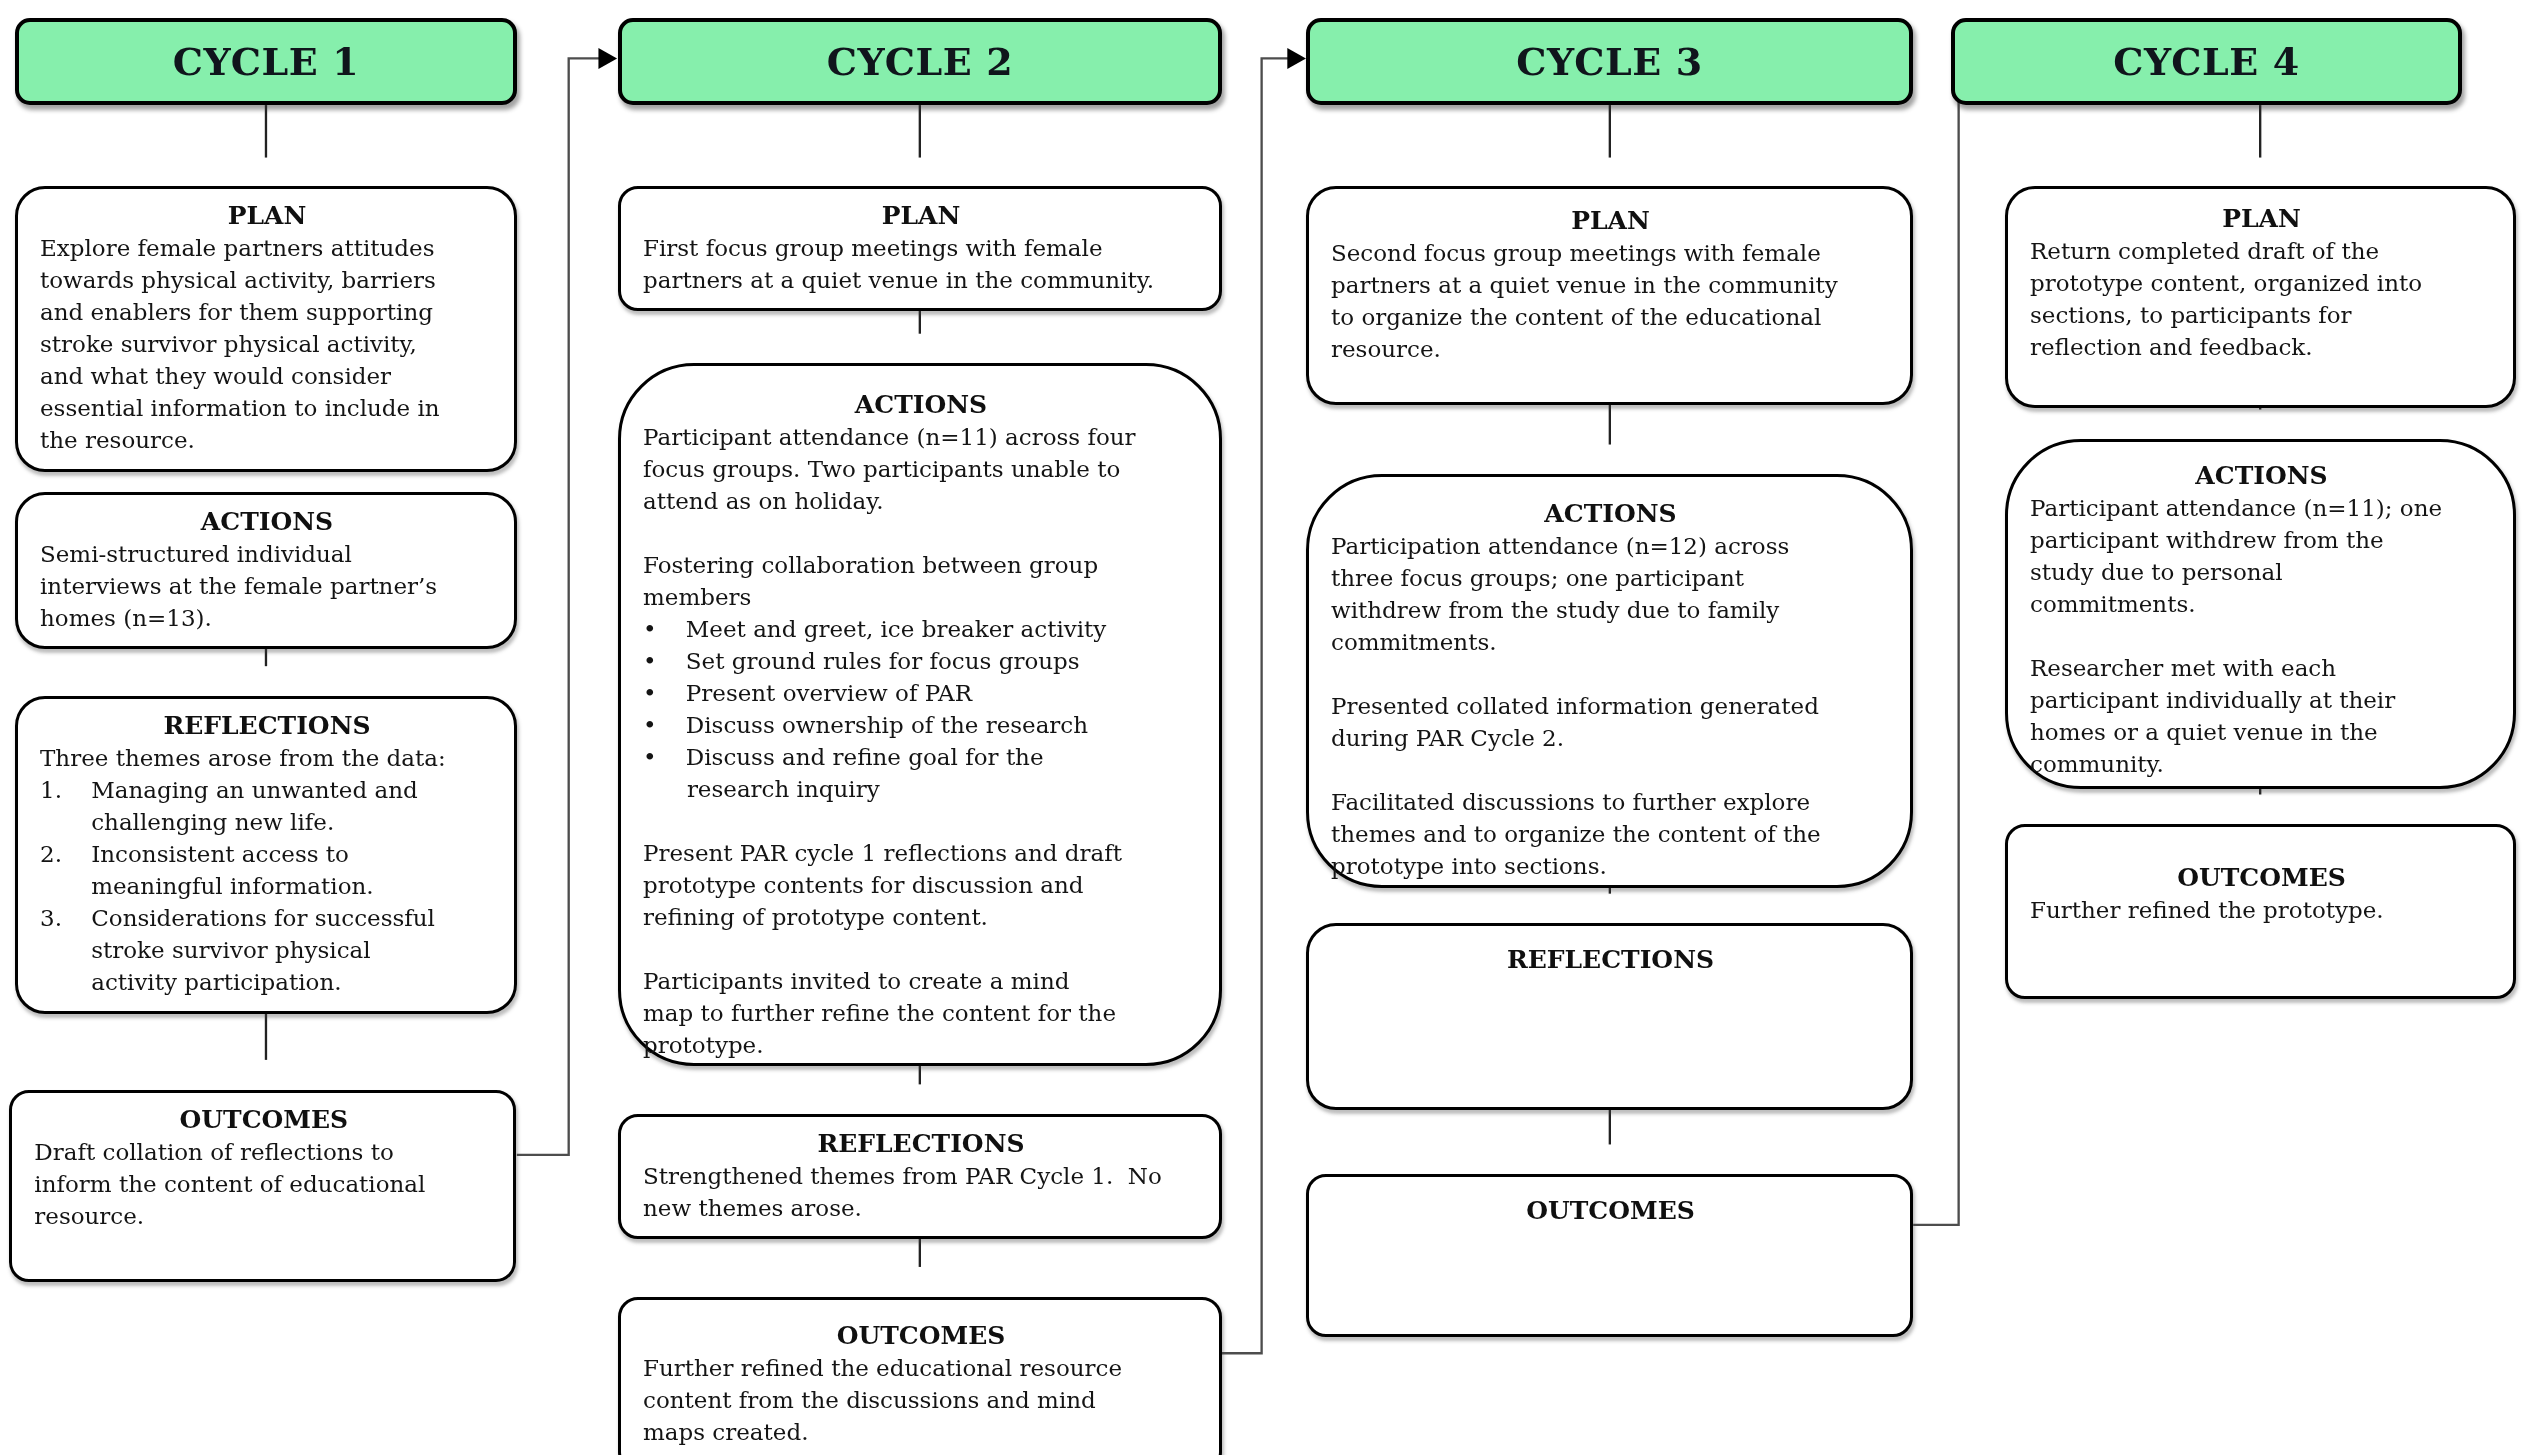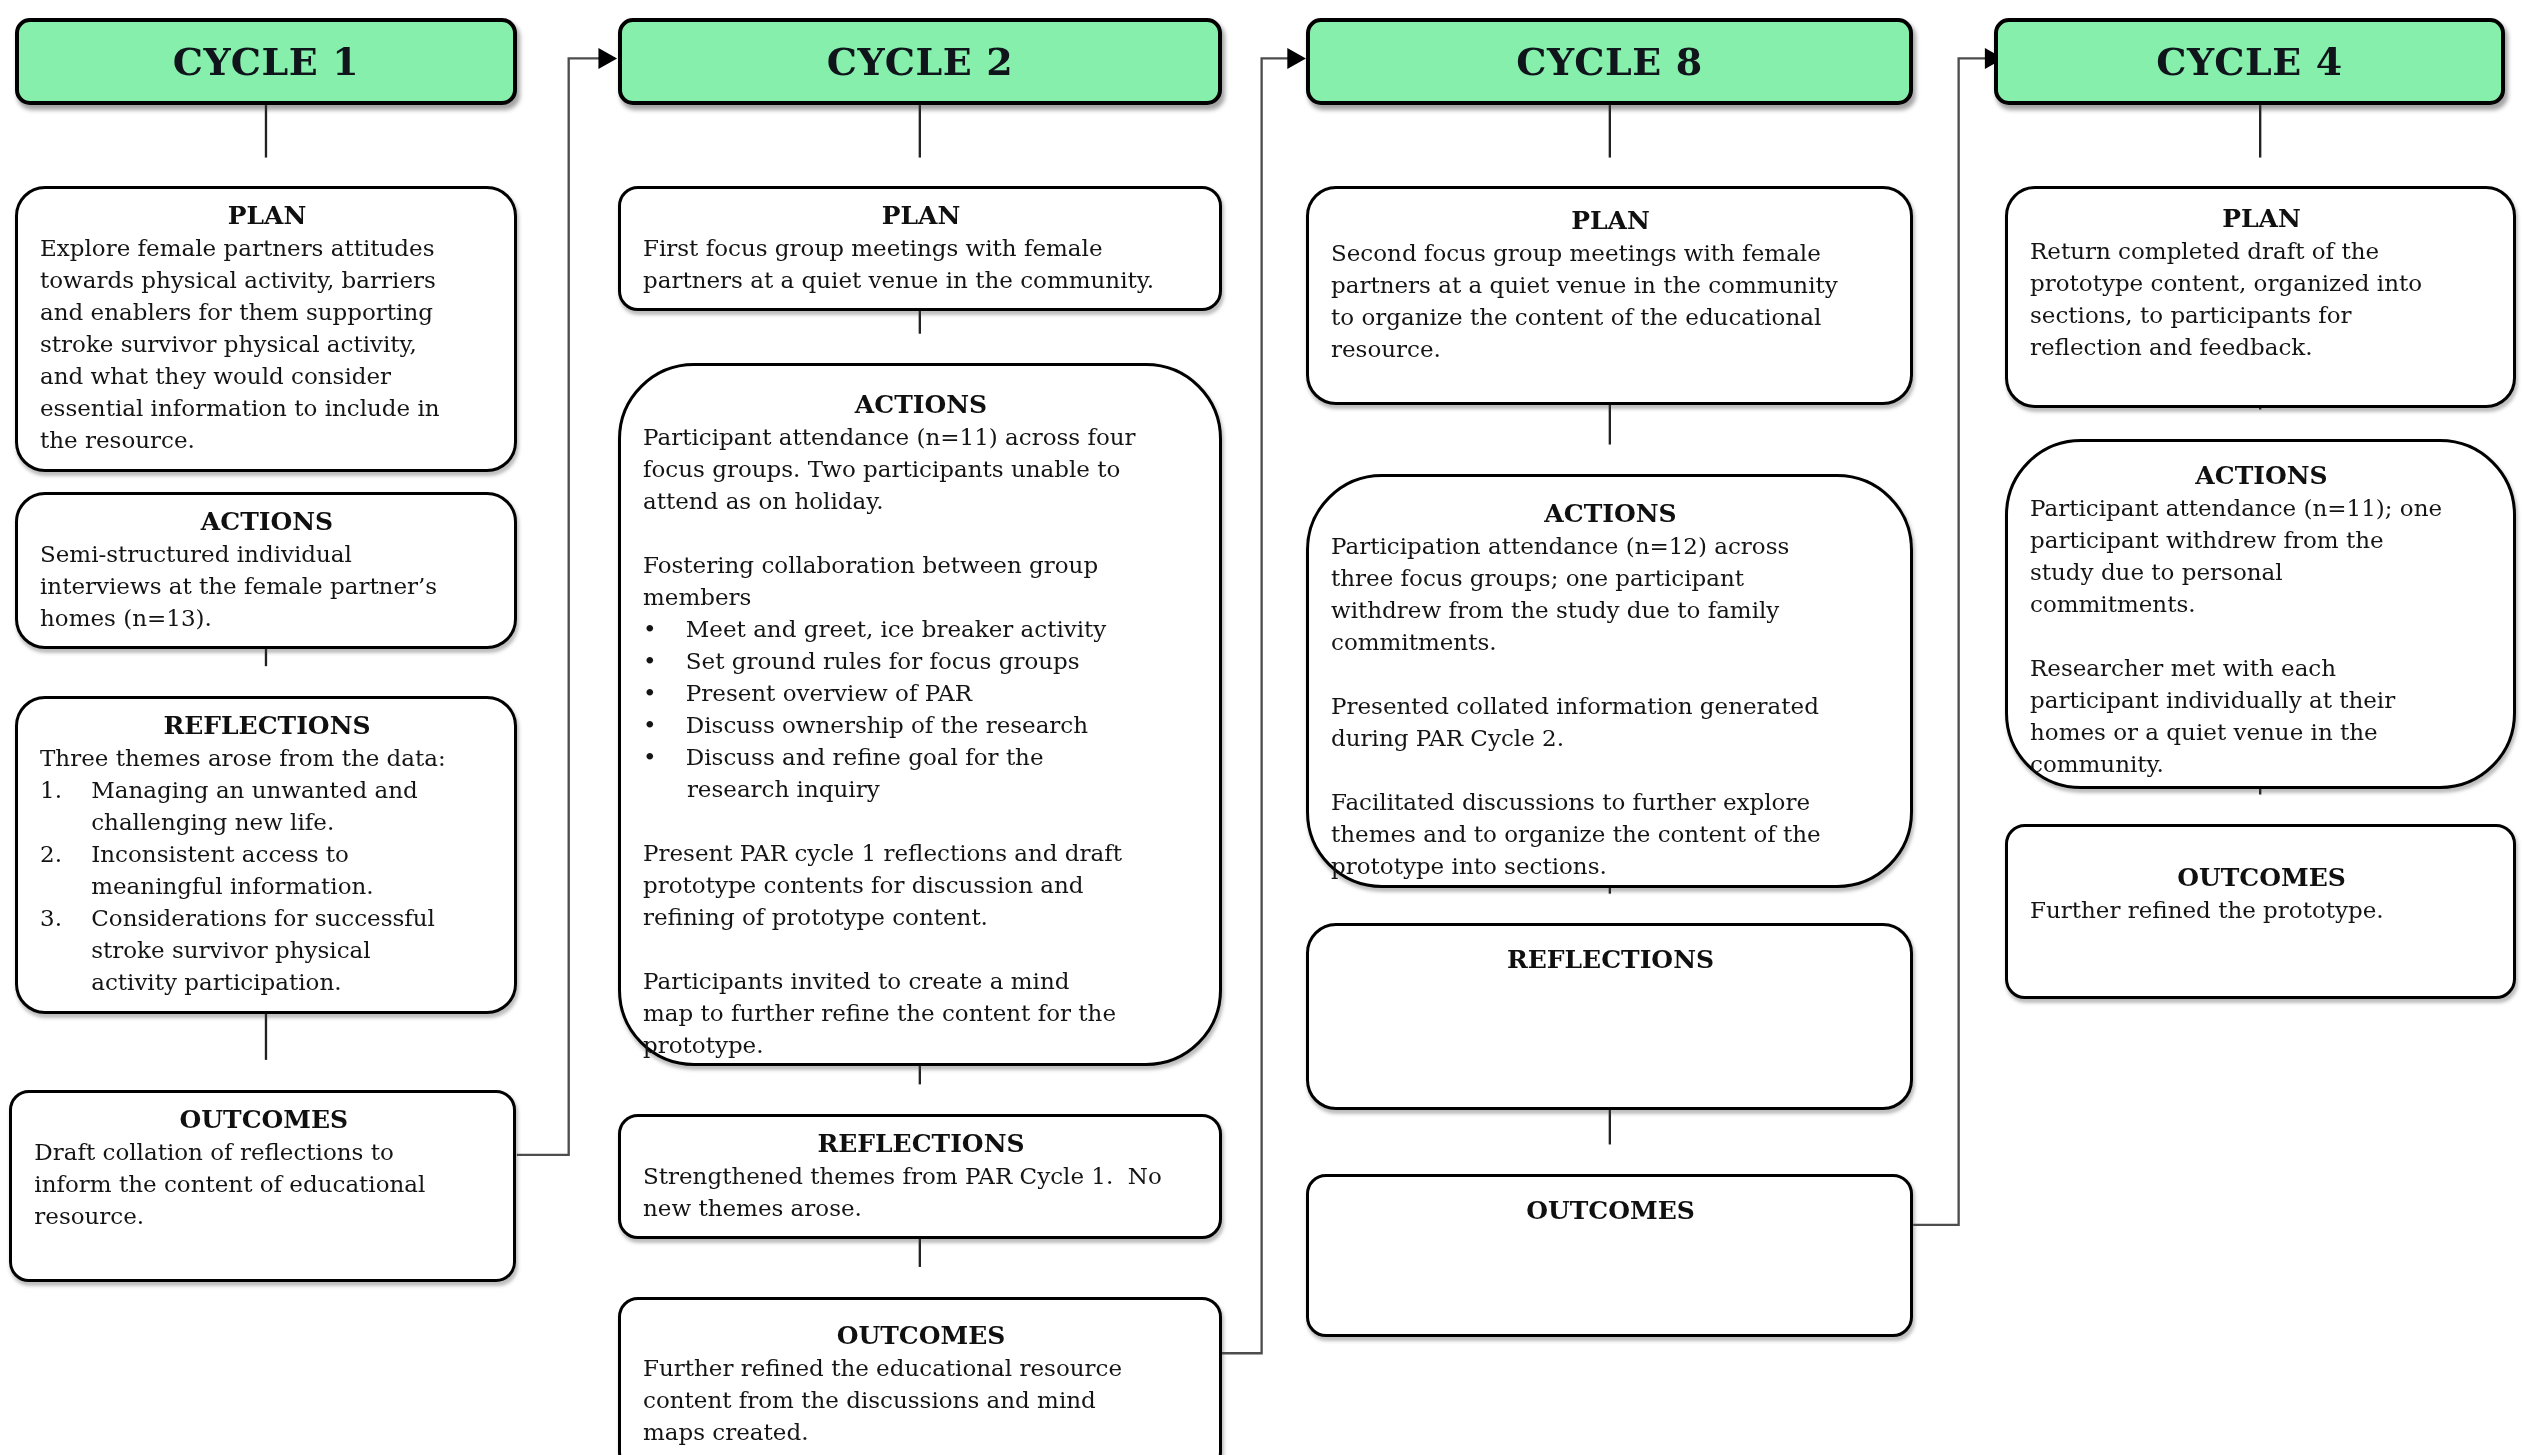--- a/index.html
+++ b/index.html
@@ -179,21 +179,21 @@
   </div>
 
   <div class="box r-small" style="left:618px; top:1266px; width:604px; height:175px; padding-top:20px;">
     <div class="box-title">OUTCOMES</div>
     <div class="box-body">Further refined the educational resource
 content from the discussions and mind
 maps created.</div>
   </div>
 
   <div class="cycle-header" style="left:1306px; top:17.5px; width:607px; height:87px;">
-    <span>CYCLE 8</span>
+    <span>CYCLE 3</span>
   </div>
 
   <div class="box r-med" style="left:1306px; top:155px; width:607px; height:219px; padding-top:16.3px;">
     <div class="box-title">PLAN</div>
     <div class="box-body">Second focus group meetings with female
 partners at a quiet venue in the community
 to organize the content of the educational
 resource.</div>
   </div>
 
@@ -213,21 +213,21 @@
   </div>
 
   <div class="box r-med" style="left:1306px; top:892px; width:607px; height:187px; padding-top:17.5px;">
     <div class="box-title">REFLECTIONS</div>
   </div>
 
   <div class="box r-small" style="left:1306px; top:1143px; width:607px; height:163px; padding-top:17.5px;">
     <div class="box-title">OUTCOMES</div>
   </div>
 
-  <div class="cycle-header" style="left:1994px; top:17.5px; width:511px; height:87px;">
+  <div class="cycle-header" style="left:1951px; top:17.5px; width:511px; height:87px;">
     <span>CYCLE 4</span>
   </div>
 
   <div class="box r-med" style="left:2005px; top:155px; width:511px; height:222px; padding-top:14px;">
     <div class="box-title">PLAN</div>
     <div class="box-body">Return completed draft of the
 prototype content, organized into
 sections, to participants for
 reflection and feedback.</div>
   </div>

